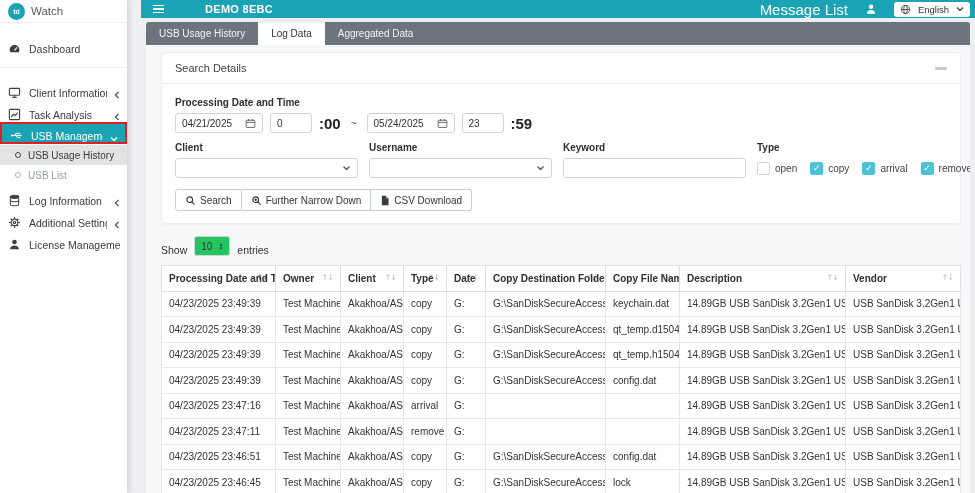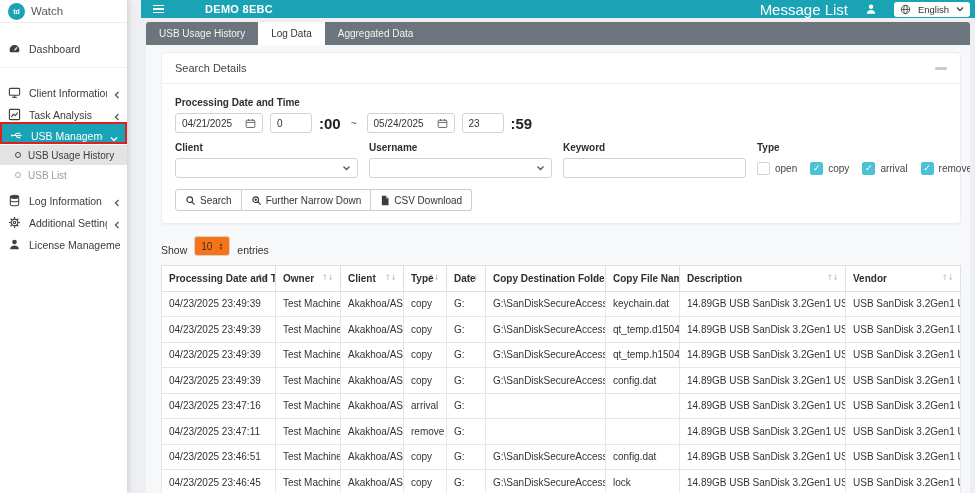--- a/index.html
+++ b/index.html
@@ -70,21 +70,21 @@
   .cb.checked { background:#4cc3d5; border-color:#4cc3d5; }
   .cb-label { margin-right:8px; }
 
   .btn-group { display:flex; margin-top:11px; }
   .btn { display:flex; align-items:center; gap:4px; background:#fff; border:1px solid #c8cdd2; color:#333; font-size:10px; height:22px; padding:0 9px; font-family:inherit; cursor:pointer; }
   .btn + .btn { border-left:0; }
   .btn:first-child { border-radius:3px 0 0 3px; }
   .btn:last-child { border-radius:0 3px 3px 0; }
 
   .show-row { display:flex; align-items:flex-end; gap:7px; margin:12px 0 9px; font-size:10.5px; color:#333; }
-  .page-size { border:1px solid #ced4da; border-radius:3px; height:20px; display:flex; align-items:center; gap:6px; padding:0 6px; background:#f97316; font-size:10px; cursor:pointer; }
+  .page-size { border:1px solid #ced4da; border-radius:3px; height:20px; display:flex; align-items:center; gap:6px; padding:0 6px; background:#22c55e; font-size:10px; cursor:pointer; }
   .stepper { display:flex; flex-direction:column; font-size:5px; line-height:4.5px; color:#444; }
 
   table { width:100%; border-collapse:collapse; background:#fff; table-layout:fixed; }
   th, td { border:1px solid #e4e8eb; font-size:10px; padding:0 7px; height:25.5px; text-align:left; color:#333; overflow:hidden; white-space:nowrap; }
   th { font-weight:bold; border-color:#dde1e5; color:#2f2f2f; }
   th:nth-child(1), td:nth-child(1) { width:114px; }
   th:nth-child(2), td:nth-child(2) { width:65px; }
   th:nth-child(3), td:nth-child(3) { width:63px; }
   th:nth-child(4), td:nth-child(4) { width:43px; }
   th:nth-child(5), td:nth-child(5) { width:39px; }

